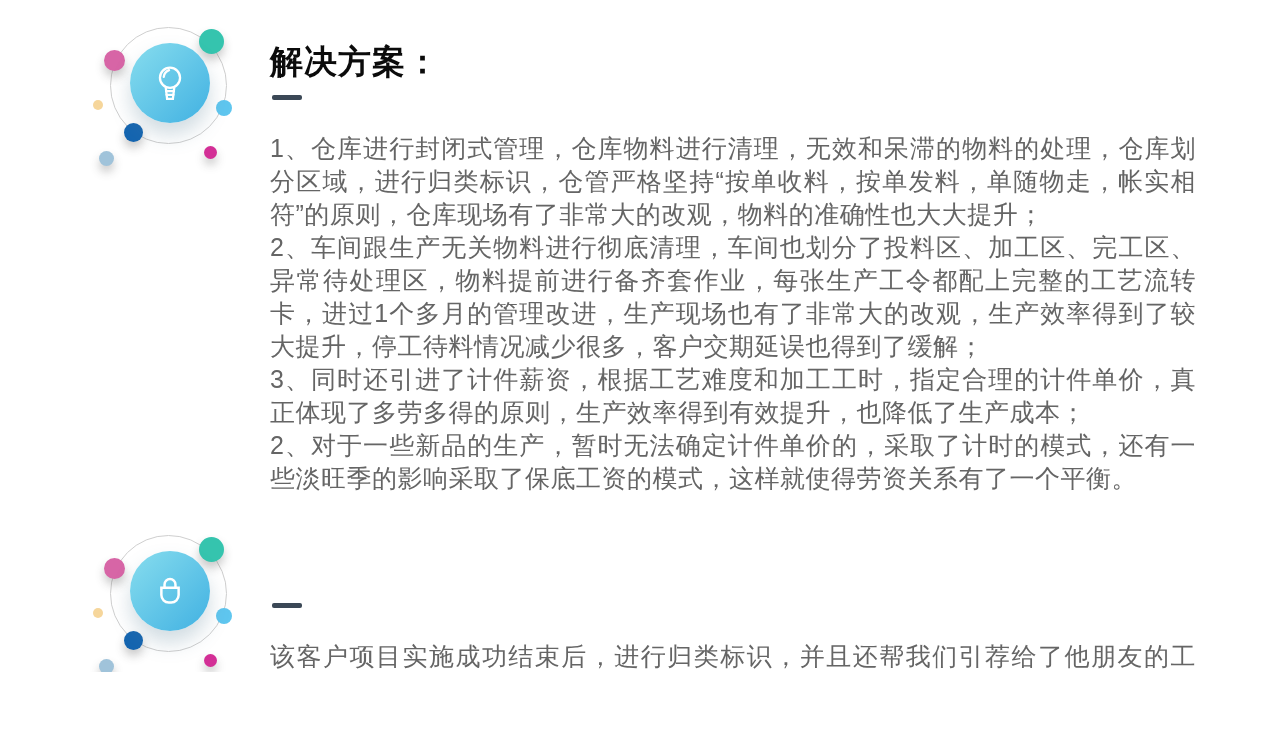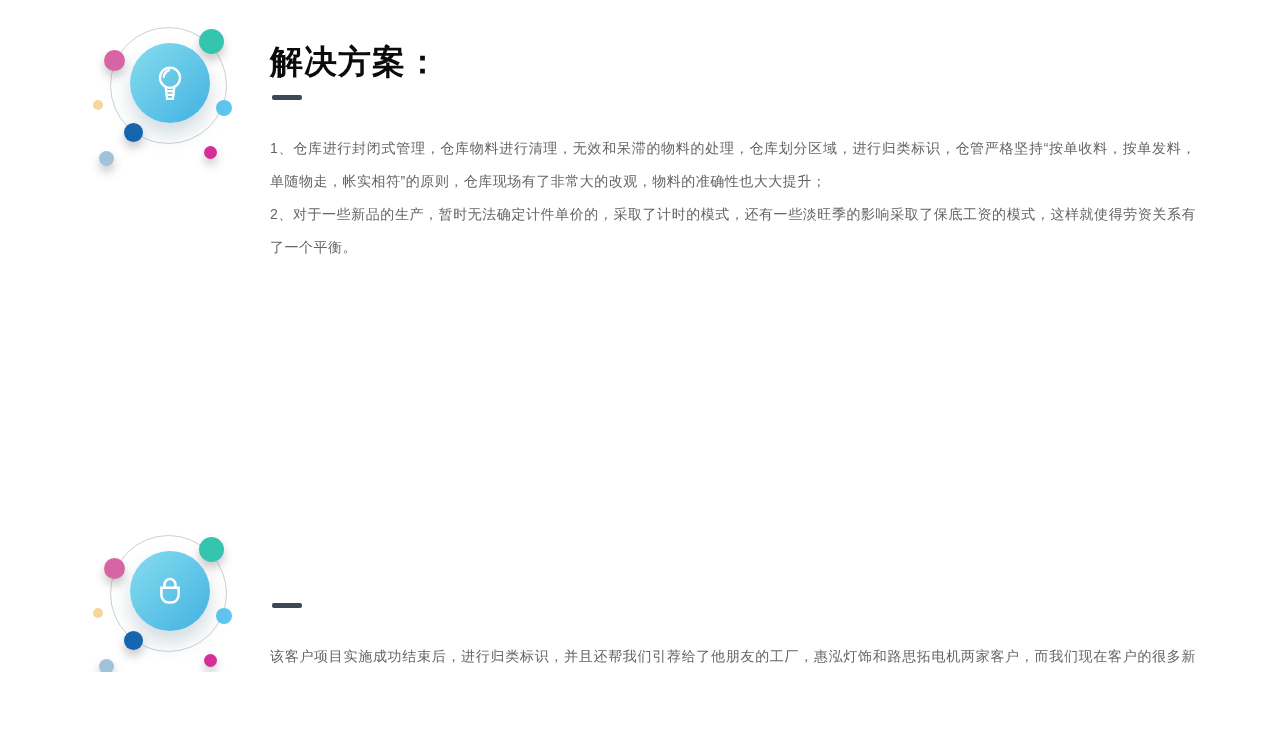--- a/index.html
+++ b/index.html
@@ -39,21 +39,21 @@
     position:absolute;left:270px;top:42px;margin:0;
     font-size:33px;line-height:1.2;font-weight:700;letter-spacing:1px;
     color:var(--heading,#0b0b0b);
   }
   .dash{
     position:absolute;left:272px;top:95px;width:30px;height:5px;border-radius:2px;
     background:var(--dash,#3b4856);
   }
   .paras{position:absolute;left:270px;top:132px;width:926px;}
   .paras p{
-    margin:0;font-size:14px;line-height:33px;letter-spacing:.5px;
+    margin:0;font-size:25px;line-height:33px;letter-spacing:.5px;
     color:var(--body-text,#666);text-align:justify;
   }
 </style>
 </head>
 <body>
 
 <div class="page">
 
   <section class="block sec1">
     <div class="icon-block">
@@ -74,20 +74,22 @@
           <path d="M20.4 36.3 h7.2"></path>
         </svg>
       </div>
     </div>
 
     <h2 class="heading">解决方案：</h2>
     <div class="dash"></div>
 
     <div class="paras">
       <p>1、仓库进行封闭式管理，仓库物料进行清理，无效和呆滞的物料的处理，仓库划分区域，进行归类标识，仓管严格坚持“按单收料，按单发料，单随物走，帐实相符”的原则，仓库现场有了非常大的改观，物料的准确性也大大提升；</p>
+      <p>2、车间跟生产无关物料进行彻底清理，车间也划分了投料区、加工区、完工区、异常待处理区，物料提前进行备齐套作业，每张生产工令都配上完整的工艺流转卡，进过1个多月的管理改进，生产现场也有了非常大的改观，生产效率得到了较大提升，停工待料情况减少很多，客户交期延误也得到了缓解；</p>
+      <p>3、同时还引进了计件薪资，根据工艺难度和加工工时，指定合理的计件单价，真正体现了多劳多得的原则，生产效率得到有效提升，也降低了生产成本；</p>
       <p>2、对于一些新品的生产，暂时无法确定计件单价的，采取了计时的模式，还有一些淡旺季的影响采取了保底工资的模式，这样就使得劳资关系有了一个平衡。</p>
     </div>
   </section>
 
   <section class="block sec2">
     <div class="icon-block">
       <span class="ring"></span>
       <span class="dot dot-teal shadow"></span>
       <span class="dot dot-pink shadow"></span>
       <span class="dot dot-cream"></span>

